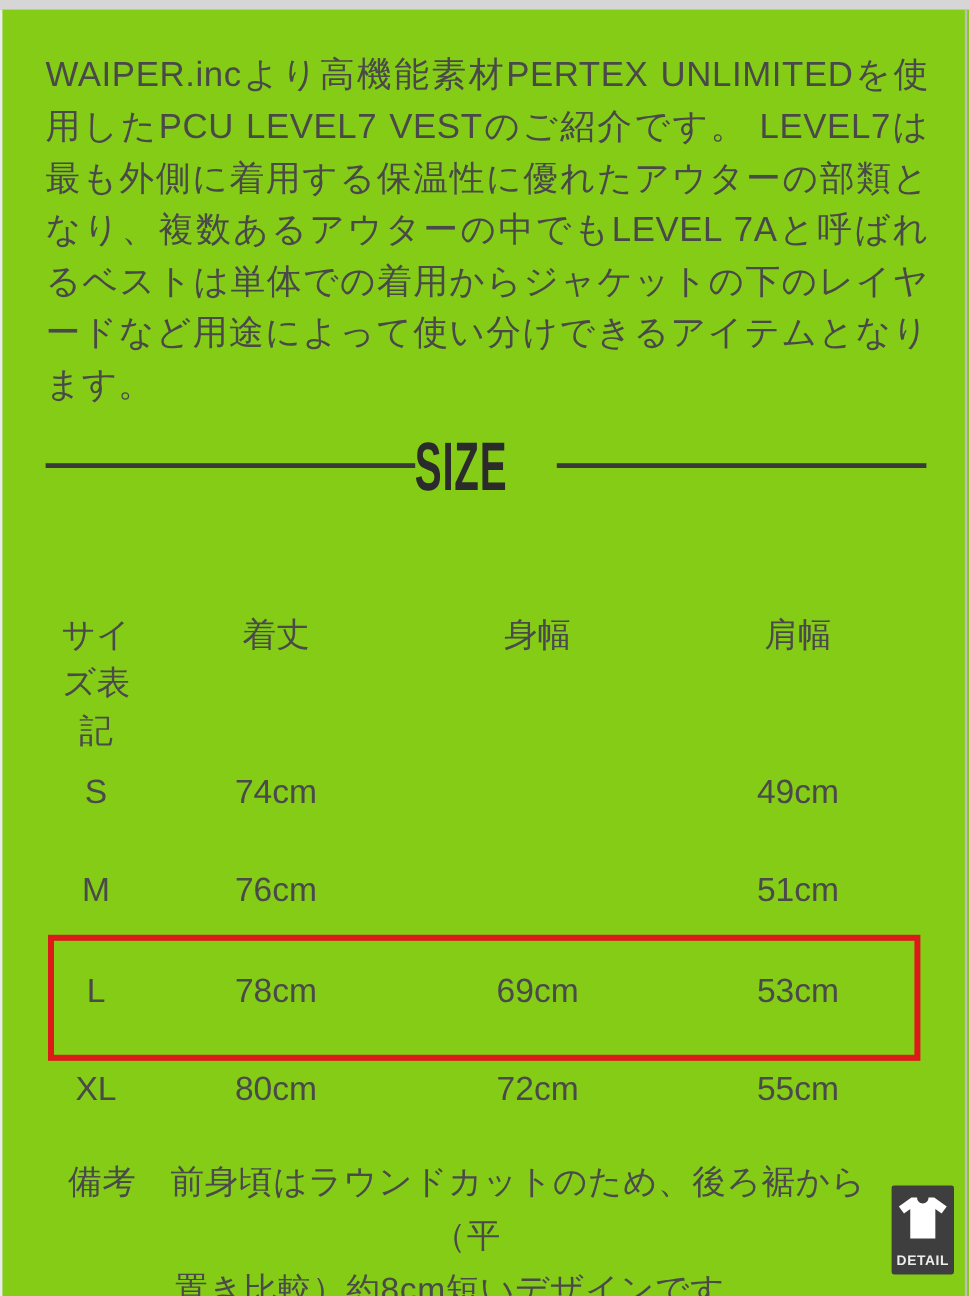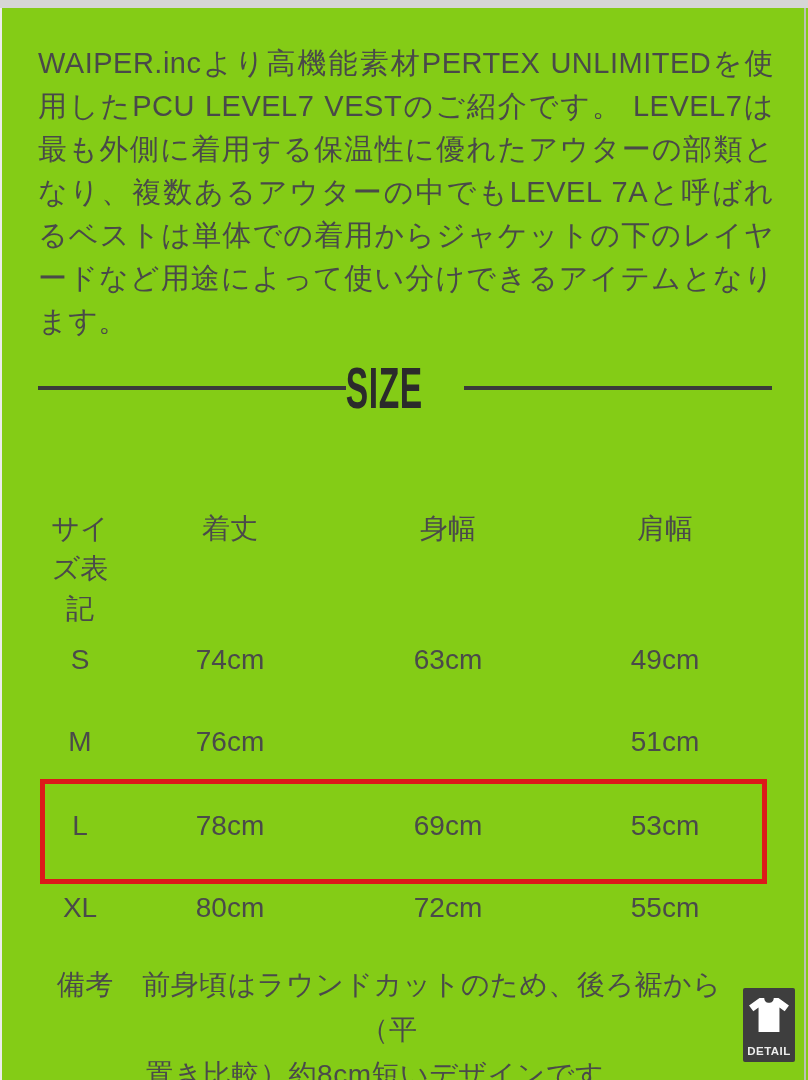--- a/index.html
+++ b/index.html
@@ -134,21 +134,20 @@
 
   <div class="cell rh c1">
     <span class="wrap">サイズ表記</span>
   </div>
   <div class="cell rh c3">身幅</div>
   <div class="cell rh c2">着丈</div>
   <div class="cell rh c4">肩幅</div>
 
   <div class="cell r0 c1">S</div>
   <div class="cell r0 c2">74cm</div>
-  <div class="cell r0 c3">63cm</div>
   <div class="cell r0 c4">49cm</div>
 
   <div class="cell r1 c1">M</div>
   <div class="cell r1 c2">76cm</div>
   <div class="cell r1 c4">51cm</div>
 
   <div class="cell r2 c1">L</div>
   <div class="cell r2 c2">78cm</div>
   <div class="cell r2 c3">69cm</div>
   <div class="cell r2 c4">53cm</div>

